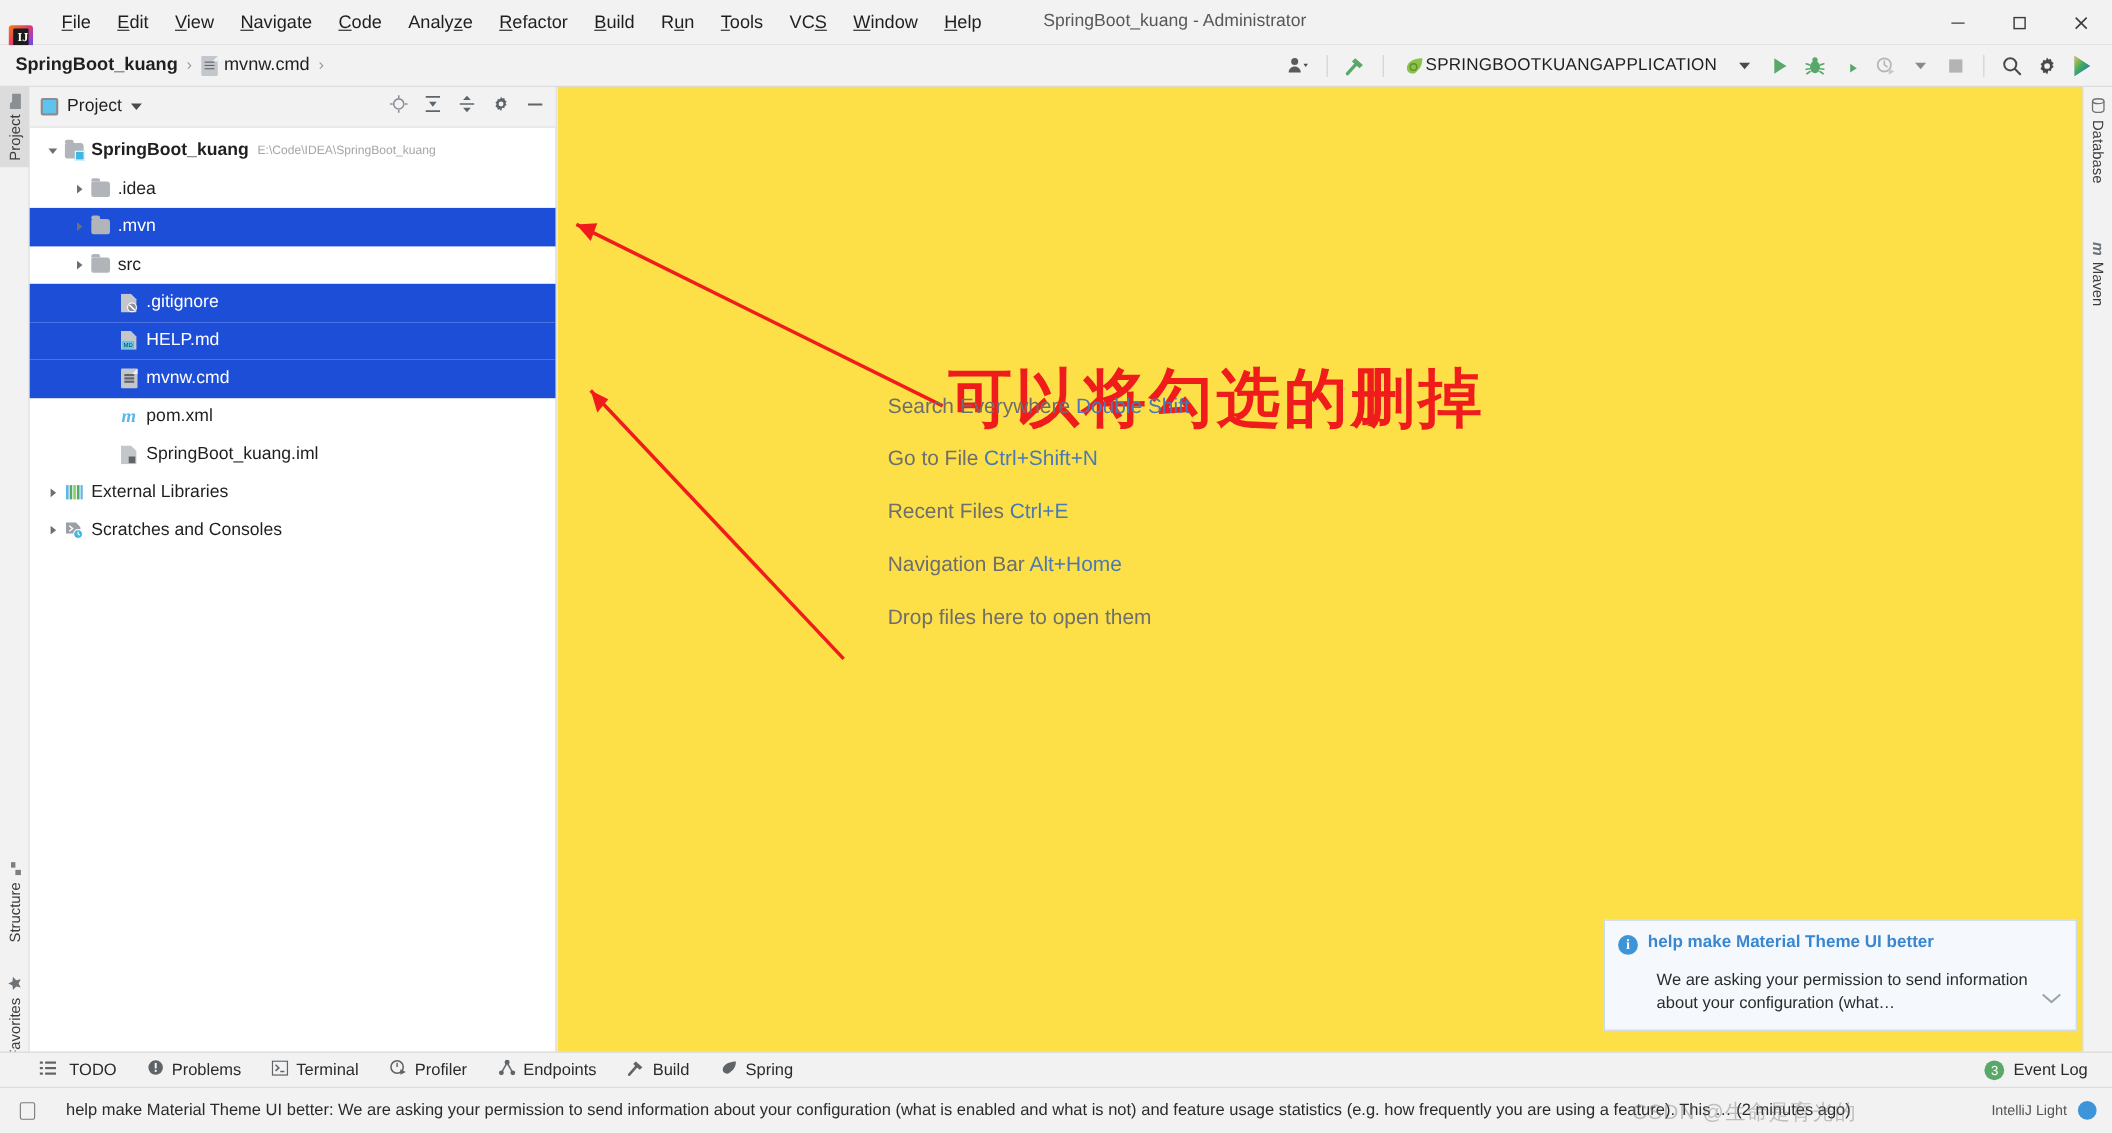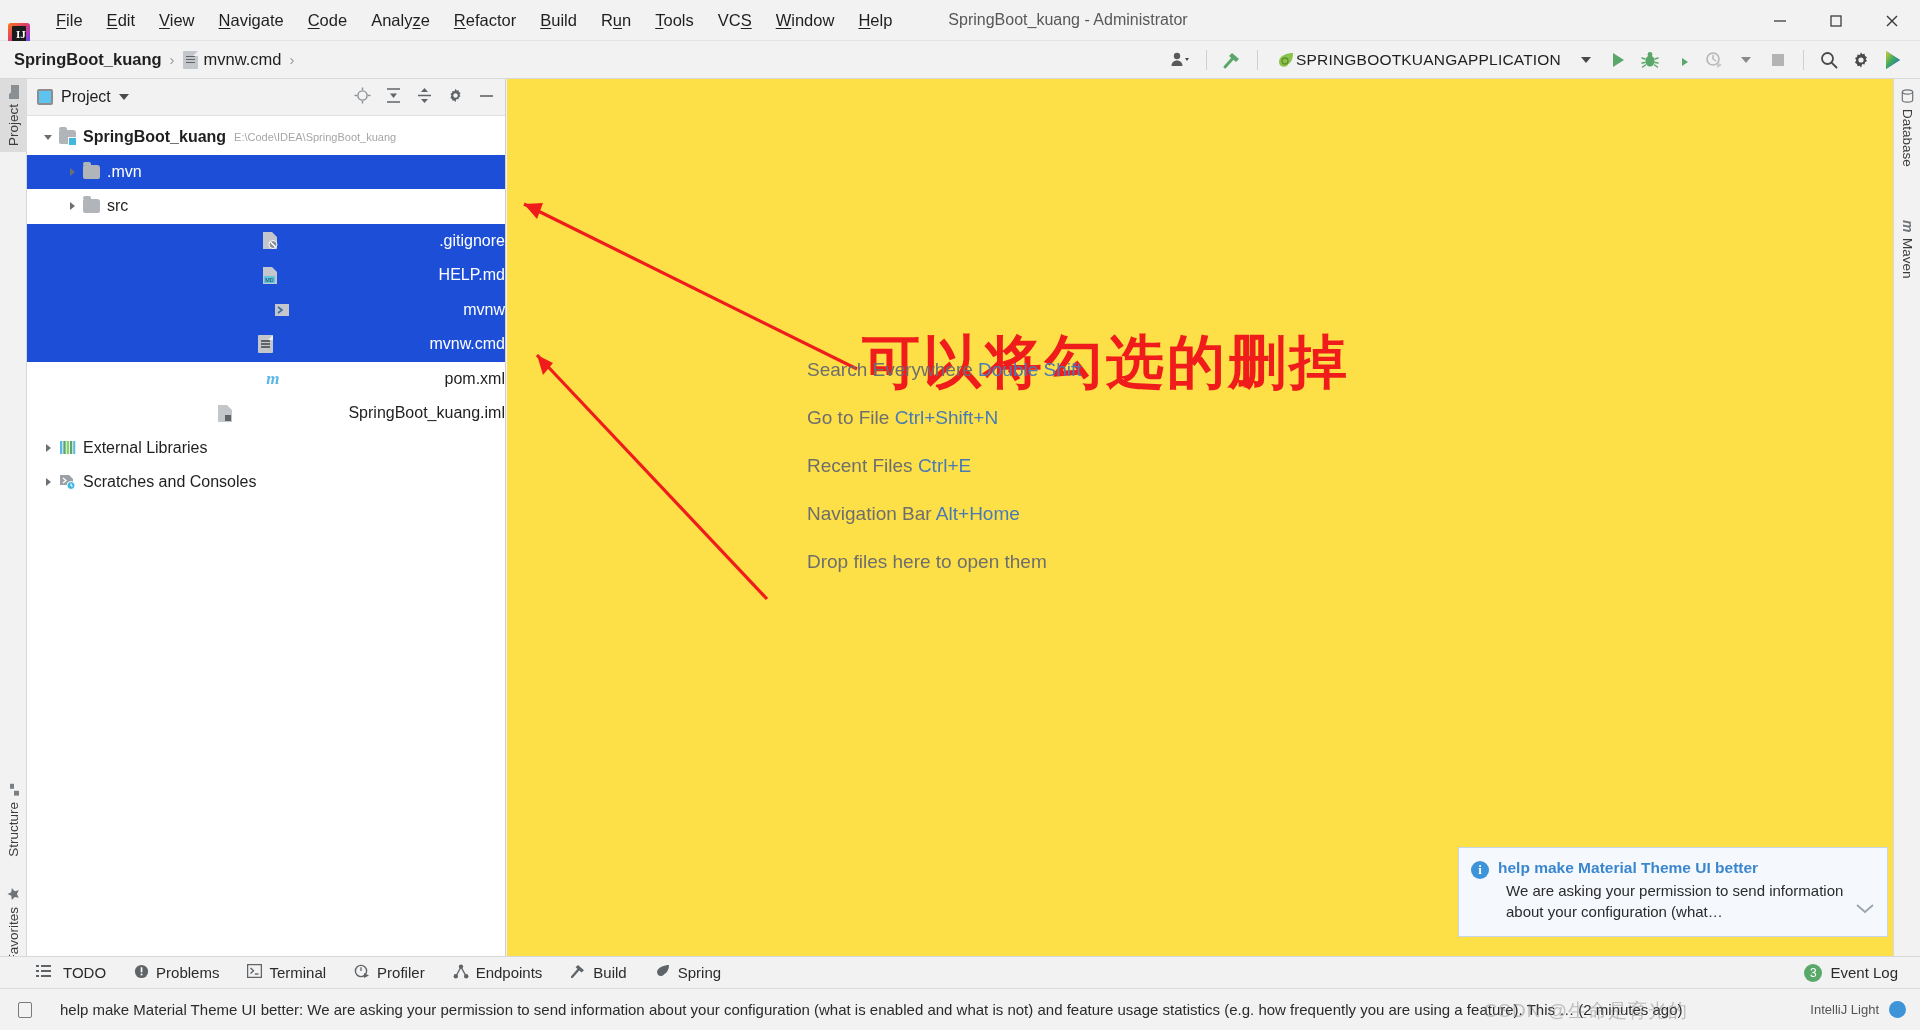--- a/index.html
+++ b/index.html
@@ -104,21 +104,21 @@
   }
   .row.sel { background: #1d4ed8; color: #ffffff; }
   .arrow { width: 18px; height: 18px; display:inline-flex; align-items:center; justify-content:center;
     flex:none; }
   .arrow svg { display:block; }
   .ico { width: 20px; flex: none; display:flex; align-items:center; justify-content:center; margin-right:6px;}
   .lbl { }
   .lbl.b { font-weight: bold; }
   .path { color: #a6a6a6; font-size: 11px; margin-left: 8px; }
   .ind1 { padding-left: 36px; }
-  .ind2 { padding-left: 62px; justify-content: space-between; }
+  .ind2 { padding-left: 62px; }
 
   .folder { width:17px;height:14px;background:#b1b4b8;border-radius:1.5px 3px 2px 2px; position:relative;}
   .folder::before{content:"";position:absolute;left:0;top:-3px;width:8px;height:3px;
     background:#b1b4b8;border-radius:2px 2px 0 0;}
   .folder.mod::after{content:"";position:absolute;right:-1px;bottom:-2px;width:7px;height:7px;
     background:#40b6e0;border:1px solid #fff;}
 
   
   .editor {
     position: absolute; left: 507px; top: 79px; right: 27px; height: 894px;
@@ -136,21 +136,21 @@
 
   
   .notif {
     position: absolute; right: 32px; bottom: 93px; width: 430px;
     background: #f5f9fd; border: 1px solid #c6d6e6; padding: 11px 12px 13px 12px;
     display: flex; gap: 9px;
   }
   .notif .info-ic { width: 18px; height: 18px; border-radius: 50%; background: #3d94d9;
     color: #fff; font-size: 13px; font-weight: bold; display:flex;align-items:center;
     justify-content:center; flex:none; margin-top: 2px; font-family:"Liberation Serif",serif;}
-  .notif .n-title { color: #3b87cf; font-weight: bold; font-size: 15.5px; margin-bottom: 3px;}
+  .notif .n-title { color: #3b87cf; font-weight: bold; font-size: 15.5px; margin-bottom: 14px;}
   .notif .n-body { color: #2b2b2b; font-size: 15px; line-height: 1.45; padding-left: 8px; }
   .notif .n-chev { margin-left:auto; align-self:flex-end; padding-bottom:4px; }
 
   
   .bottombar {
     position: absolute; left: 0; bottom: 42px; width: 1920px; height: 32px;
     background: #f2f2f2; border-top: 1px solid #d8d8d8; display: flex; align-items: center;
   }
   .bb-item { display: flex; align-items: center; gap: 7px; font-size: 15px; color: #2b2b2b;
     padding: 0 14px; height: 32px; }
@@ -428,20 +428,31 @@
             <svg width="14" height="14" viewBox="0 0 14 14">
               <path d="M3 5 L11 5 L7 10 Z" fill="#6d7073"></path>
             </svg>
           </span>
           <span class="ico">
             <span class="folder mod"></span>
           </span>
           <span class="lbl b">SpringBoot_kuang</span>
           <span class="path">E:\Code\IDEA\SpringBoot_kuang</span>
         </div>
+        <div class="row ind1">
+          <span class="arrow">
+            <svg width="14" height="14" viewBox="0 0 14 14">
+              <path d="M5 3 L10 7 L5 11 Z" fill="#6d7073"></path>
+            </svg>
+          </span>
+          <span class="ico">
+            <span class="folder"></span>
+          </span>
+          <span class="lbl">.idea</span>
+        </div>
         <div class="row sel ind1">
           <span class="arrow">
             <svg width="14" height="14" viewBox="0 0 14 14">
               <path d="M5 3 L10 7 L5 11 Z" fill="#6d7073"></path>
             </svg>
           </span>
           <span class="ico">
             <span class="folder"></span>
           </span>
           <span class="lbl">.mvn</span>
@@ -471,30 +482,20 @@
         <div class="row sel ind2">
           <span class="arrow"></span>
           <span class="ico">
             <svg width="16" height="17" viewBox="0 0 16 17">
               <path d="M1 0h9l5 5v12H1z" fill="#c3c7cb"></path>
               <rect x="2" y="9" width="11" height="7" fill="#63c4e0"></rect>
               <text x="7.5" y="14.8" font-size="5.4" fill="#0c3d4d" text-anchor="middle" font-family="sans-serif">MD</text>
             </svg>
           </span>
           <span class="lbl">HELP.md</span>
-        </div>
-        <div class="row sel ind2">
-          <span class="arrow"></span>
-          <span class="ico">
-            <svg width="16" height="16" viewBox="0 0 16 16">
-              <rect x="1" y="2" width="14" height="12" fill="#c3c7cb"></rect>
-              <path d="M4 5 L8 8 L4 11" fill="none" stroke="#3a6ea5" stroke-width="1.6"></path>
-            </svg>
-          </span>
-          <span class="lbl">mvnw</span>
         </div>
         <div class="row sel ind2">
           <span class="arrow"></span>
           <span class="ico">
             <span class="file-ic"></span>
           </span>
           <span class="lbl">mvnw.cmd</span>
         </div>
         <div class="row ind2">
           <span class="arrow"></span>

